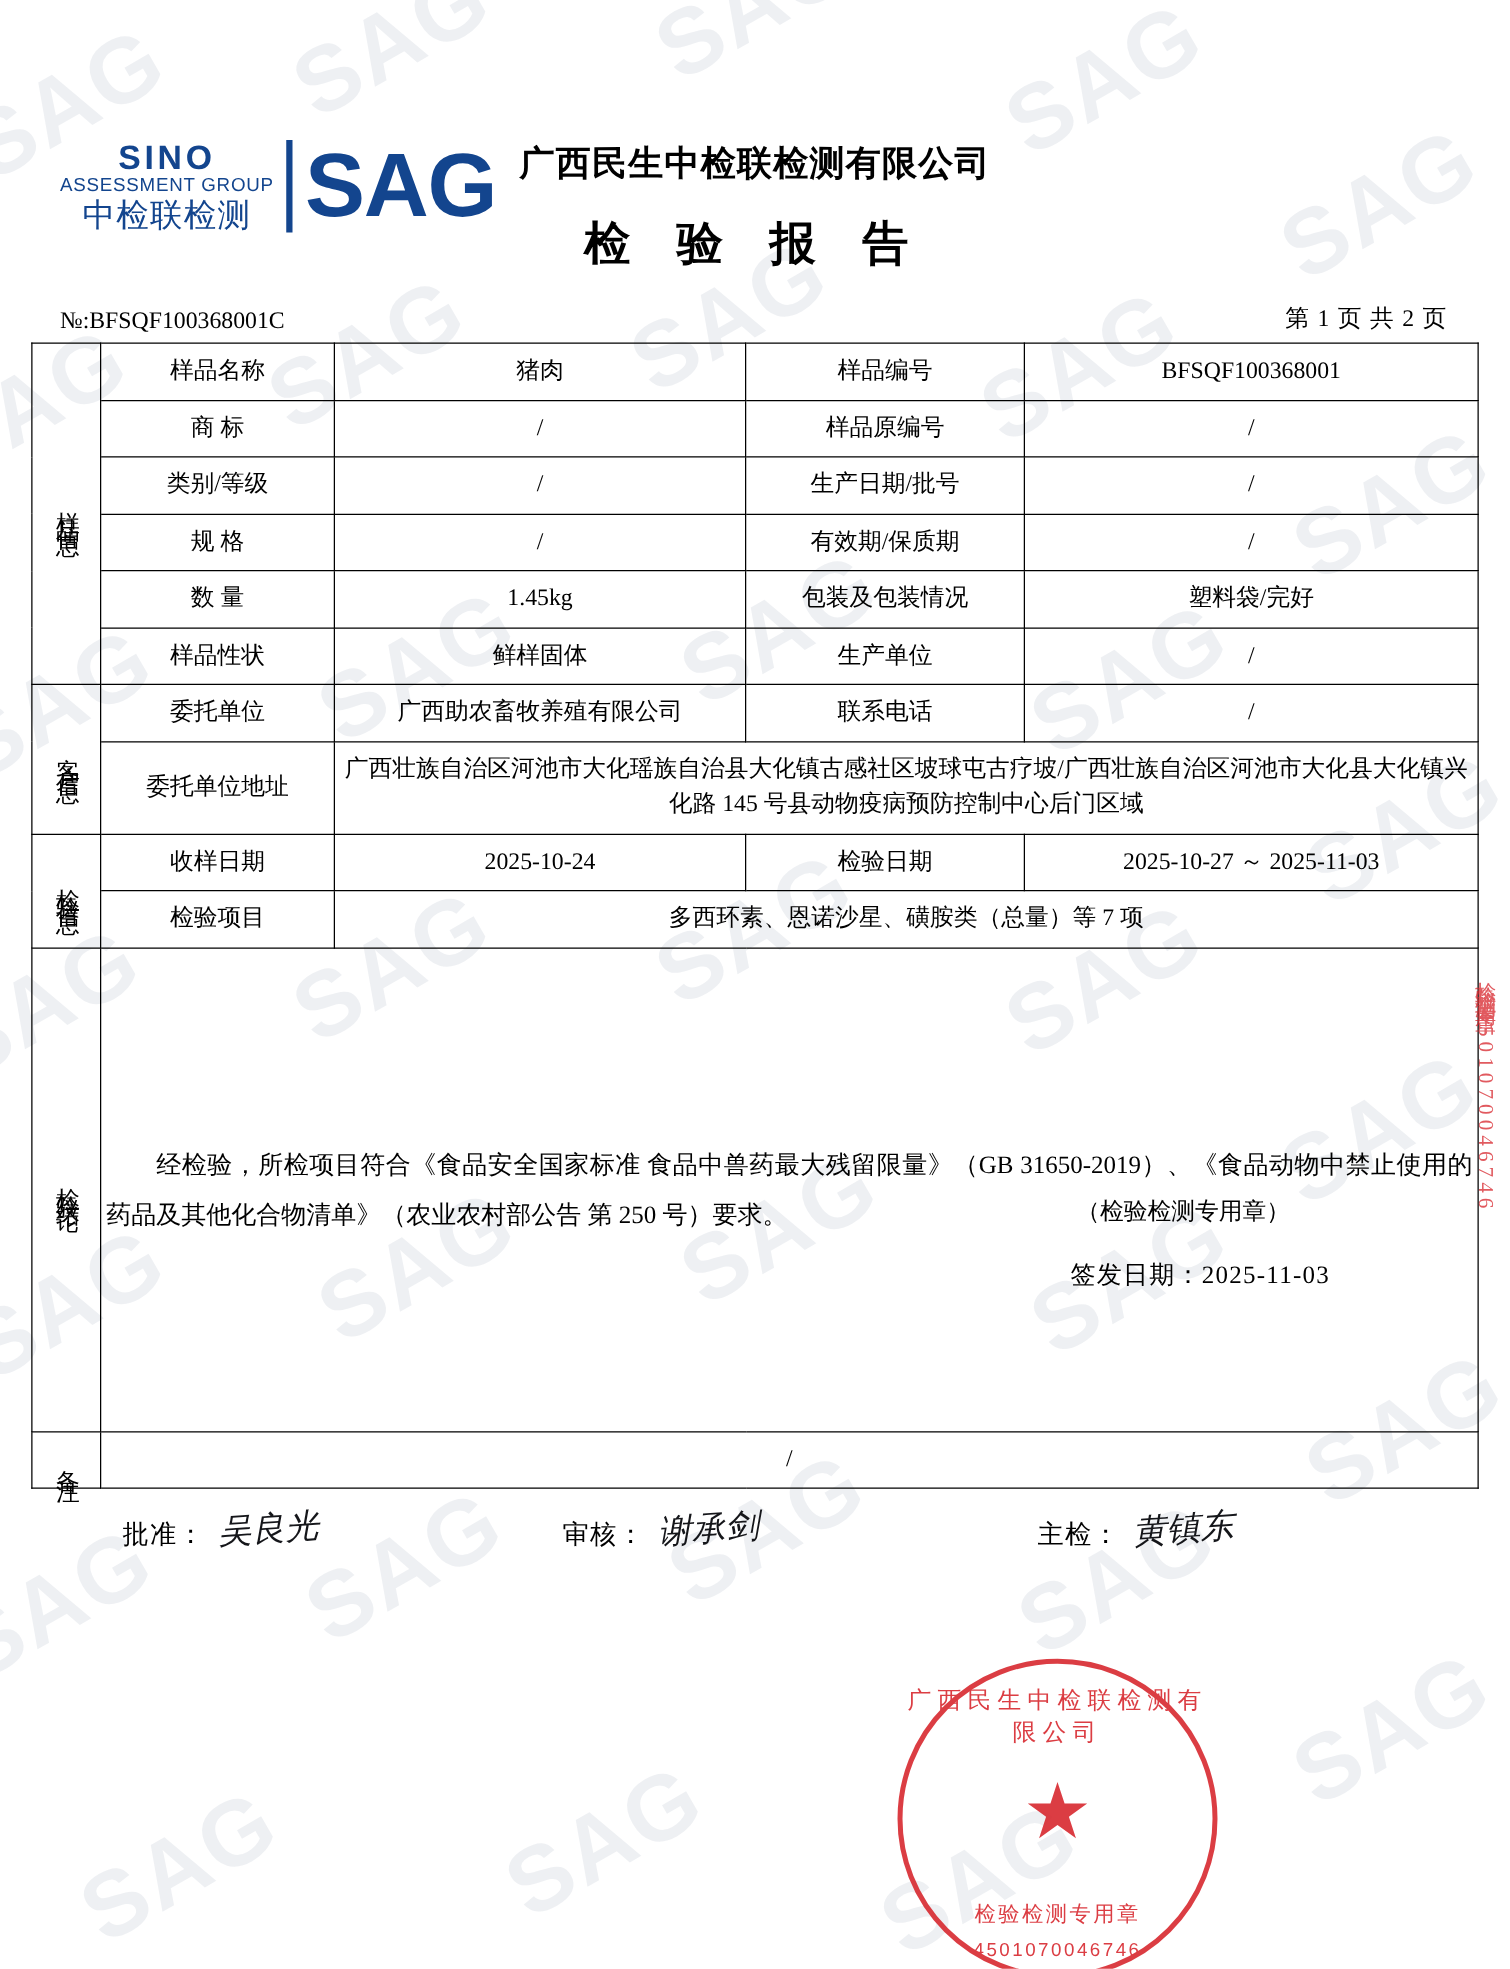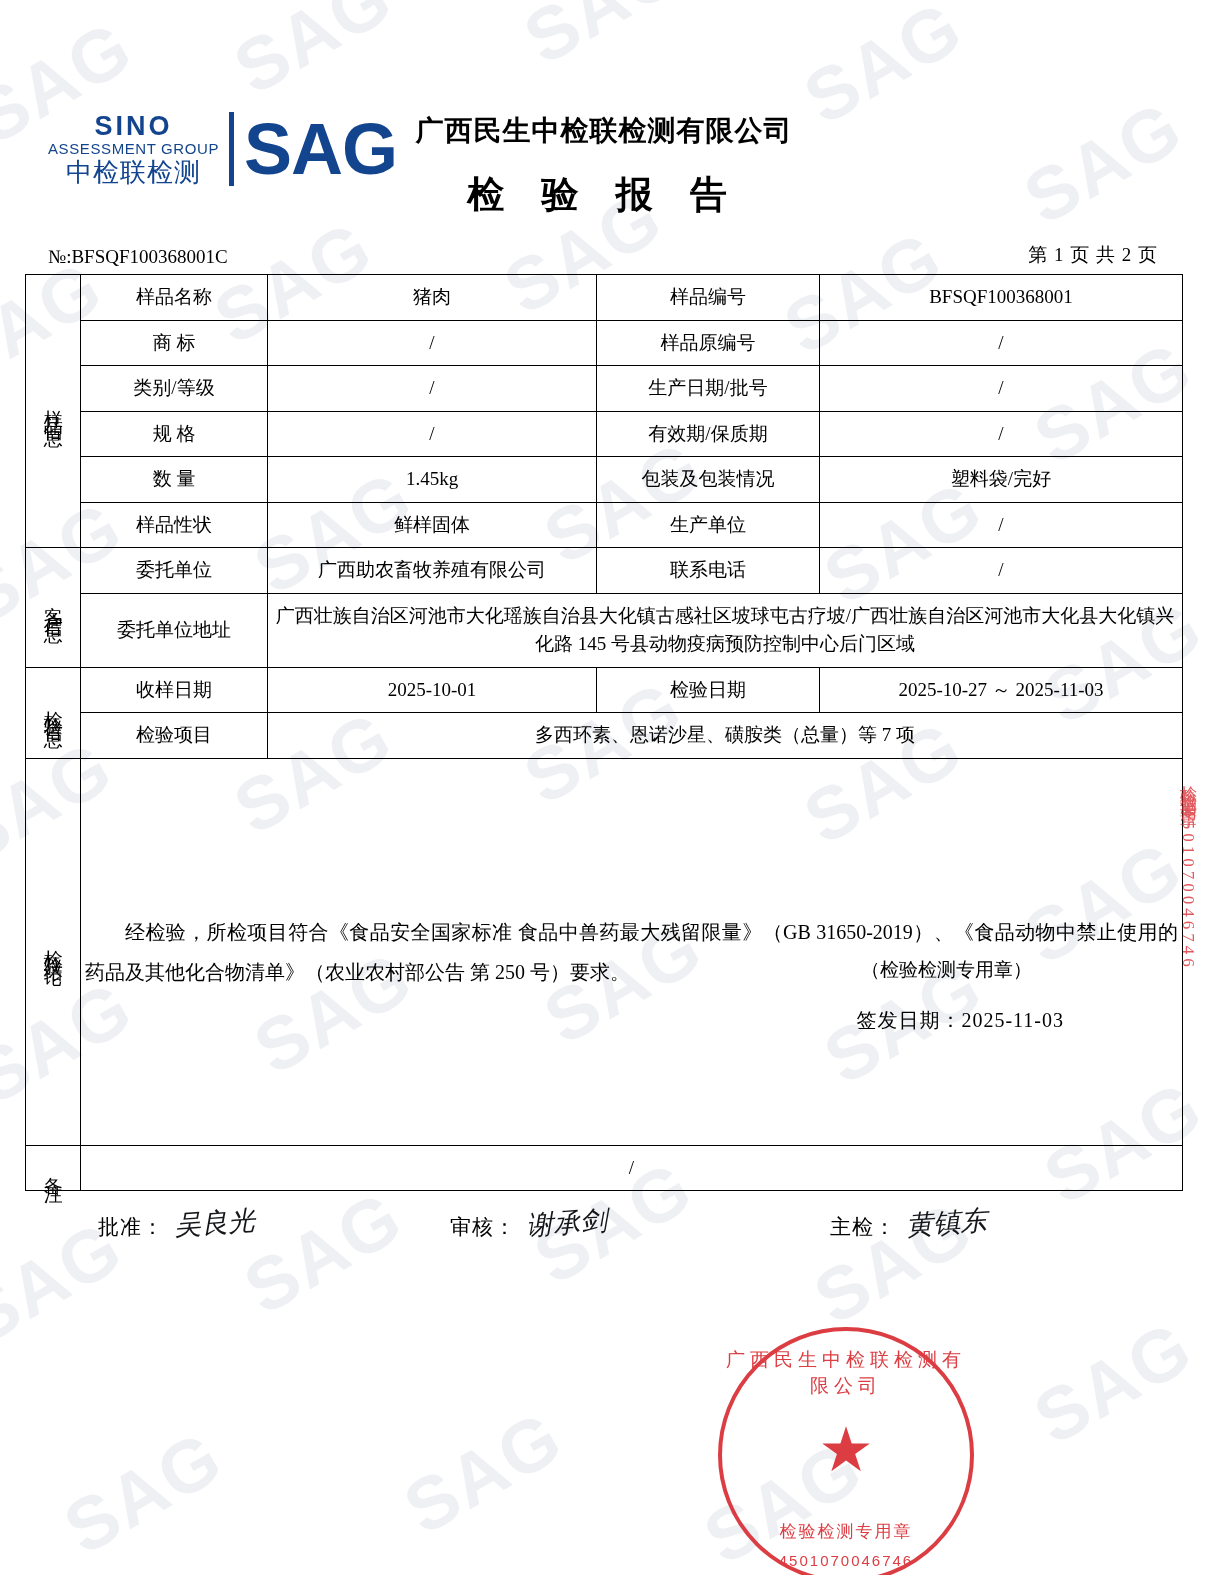--- a/index.html
+++ b/index.html
@@ -400,21 +400,21 @@
       <tr>
         <td class="lbl">委托单位地址</td>
         <td class="addr-val" colspan="3">广西壮族自治区河池市大化瑶族自治县大化镇古感社区坡球屯古疗坡/广西壮族自治区河池市大化县大化镇兴化路 145 号县动物疫病预防控制中心后门区域</td>
       </tr>
 
       <tr>
         <td class="vlabel" rowspan="2">
           <span class="vtext">检验信息</span>
         </td>
         <td class="lbl">收样日期</td>
-        <td class="val">2025-10-01</td>
+        <td class="val">2025-10-24</td>
         <td class="lbl2">检验日期</td>
         <td class="val2">2025-10-27 ～  2025-11-03</td>
       </tr>
       <tr>
         <td class="lbl">检验项目</td>
         <td class="items-val" colspan="3">多西环素、恩诺沙星、磺胺类（总量）等 7 项</td>
       </tr>
 
       <tr>
         <td class="vlabel">

